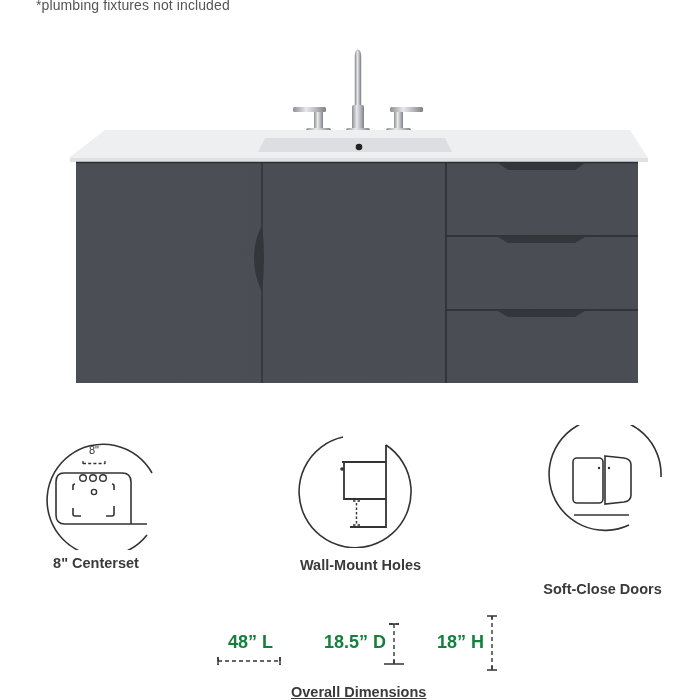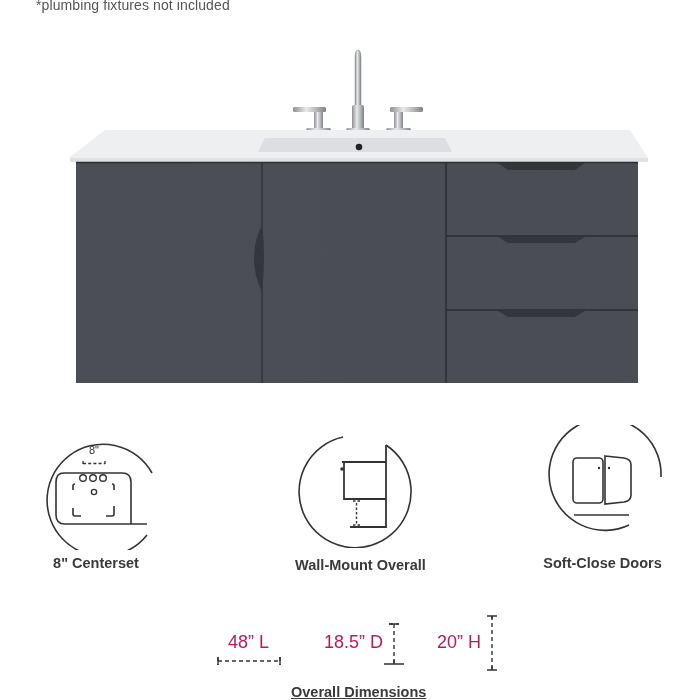--- a/index.html
+++ b/index.html
@@ -1,20 +1,20 @@
 <!DOCTYPE html>
 <html><head>
 <meta charset="utf-8">
 <style>
   html, body { margin:0; padding:0; background:#ffffff; }
   body { width:700px; height:700px; position:relative; overflow:hidden; font-family:"Liberation Sans", "DejaVu Sans", sans-serif; color:#333; }
   .abs { position:absolute; }
   .note { left:36px; top:-3px; font-size:14px; color:#555; letter-spacing:0.1px; white-space:nowrap; }
   .label { font-size:14.5px; font-weight:bold; color:#3a3a3a; text-align:center; white-space:nowrap; line-height:20px; }
-  .dim { font-size:18px; font-weight:normal; color:#be185d; white-space:nowrap; }
+  .dim { font-size:18px; font-weight:bold; color:#15803d; white-space:nowrap; }
   .sub { font-size:14.5px; font-weight:bold; color:#3a3a3a; white-space:nowrap;text-decoration:underline; }
 </style>
 </head>
 <body>
 
 <div class="abs note">*plumbing fixtures not included</div>
 
 <svg class="abs" style="left:0;top:0" width="700" height="400">
   <defs>
     <linearGradient id="chrome" x1="0" x2="1" y1="0" y2="0">
@@ -81,43 +81,43 @@
   <div>8" Centerset</div>
 </div>
 
 <svg class="abs" style="left:298px;top:430px" width="125" height="118">
   <path d="M45 7 A56 56 0 1 0 88 15" fill="none" stroke="#333" stroke-width="1.6"></path>
   <path d="M88 15 L88 97 L52 97" fill="none" stroke="#333" stroke-width="1.8"></path>
   <path d="M88 32 L44 32 M46 32 L46 69 L88 69" fill="none" stroke="#333" stroke-width="1.8"></path>
   <circle cx="44" cy="39" r="1.8" fill="#333"></circle>
   <path d="M55 71 L62 71 M58.5 73 L58.5 94 M55 95 L62 95" fill="none" stroke="#333" stroke-width="1.4" stroke-dasharray="2.5 2"></path>
 </svg>
-<div class="abs label" style="left:278px;top:555px;width:165px">Wall-Mount Overall</div>
+<div class="abs label" style="left:278px;top:555px;width:165px">Wall-Mount Holes</div>
 
 <svg class="abs" style="left:540px;top:425px" width="128" height="115">
   <path d="M121 52 A56 56 0 1 0 89 100" fill="none" stroke="#333" stroke-width="1.6"></path>
   <path d="M34 90 L89 90" fill="none" stroke="#333" stroke-width="1.6"></path>
   <rect x="33" y="33" width="30" height="45" rx="4" fill="none" stroke="#333" stroke-width="1.6"></rect>
   <path d="M65 31 L84 33 Q91 34 91 40 L91 70 Q91 76 84 77 L65 79 Z" fill="none" stroke="#333" stroke-width="1.6"></path>
   <circle cx="59" cy="43" r="1.2" fill="#333"></circle>
   <circle cx="69" cy="43" r="1.2" fill="#333"></circle>
 </svg>
-<div class="abs label" style="left:530px;top:553px;width:145px">Soft-Close Doors</div>
+<div class="abs label" style="left:530px;top:579px;width:145px">Soft-Close Doors</div>
 
 <div class="abs dim" style="left:228px;top:632px">48” L</div>
 <svg class="abs" style="left:216px;top:656px" width="70" height="10">
   <path d="M2 1 L2 9 M2 5 L64 5 M64 1 L64 9" fill="none" stroke="#333" stroke-width="1.4" stroke-dasharray="4 3"></path>
   <path d="M2 1 L2 9 M64 1 L64 9" fill="none" stroke="#333" stroke-width="1.4"></path>
 </svg>
 
 <div class="abs dim" style="left:324px;top:632px">18.5” D</div>
 <svg class="abs" style="left:383px;top:622px" width="22" height="45">
   <path d="M6 2 L16 2 M11 2 L11 42" fill="none" stroke="#333" stroke-width="1.4" stroke-dasharray="4 3"></path>
   <path d="M6 2 L16 2 M1 42 L21 42 M11 38 L11 42" fill="none" stroke="#333" stroke-width="1.4"></path>
 </svg>
 
-<div class="abs dim" style="left:437px;top:632px">20” H</div>
+<div class="abs dim" style="left:437px;top:632px">18” H</div>
 <svg class="abs" style="left:484px;top:614px" width="16" height="60">
   <path d="M8 2 L8 56" fill="none" stroke="#333" stroke-width="1.4" stroke-dasharray="4 3"></path>
   <path d="M3 2 L13 2 M3 56 L13 56 M8 2 L8 5 M8 52 L8 56" fill="none" stroke="#333" stroke-width="1.4"></path>
 </svg>
 
 <div class="abs sub" style="left:291px;top:684px">Overall Dimensions</div>
 
 </body></html>

